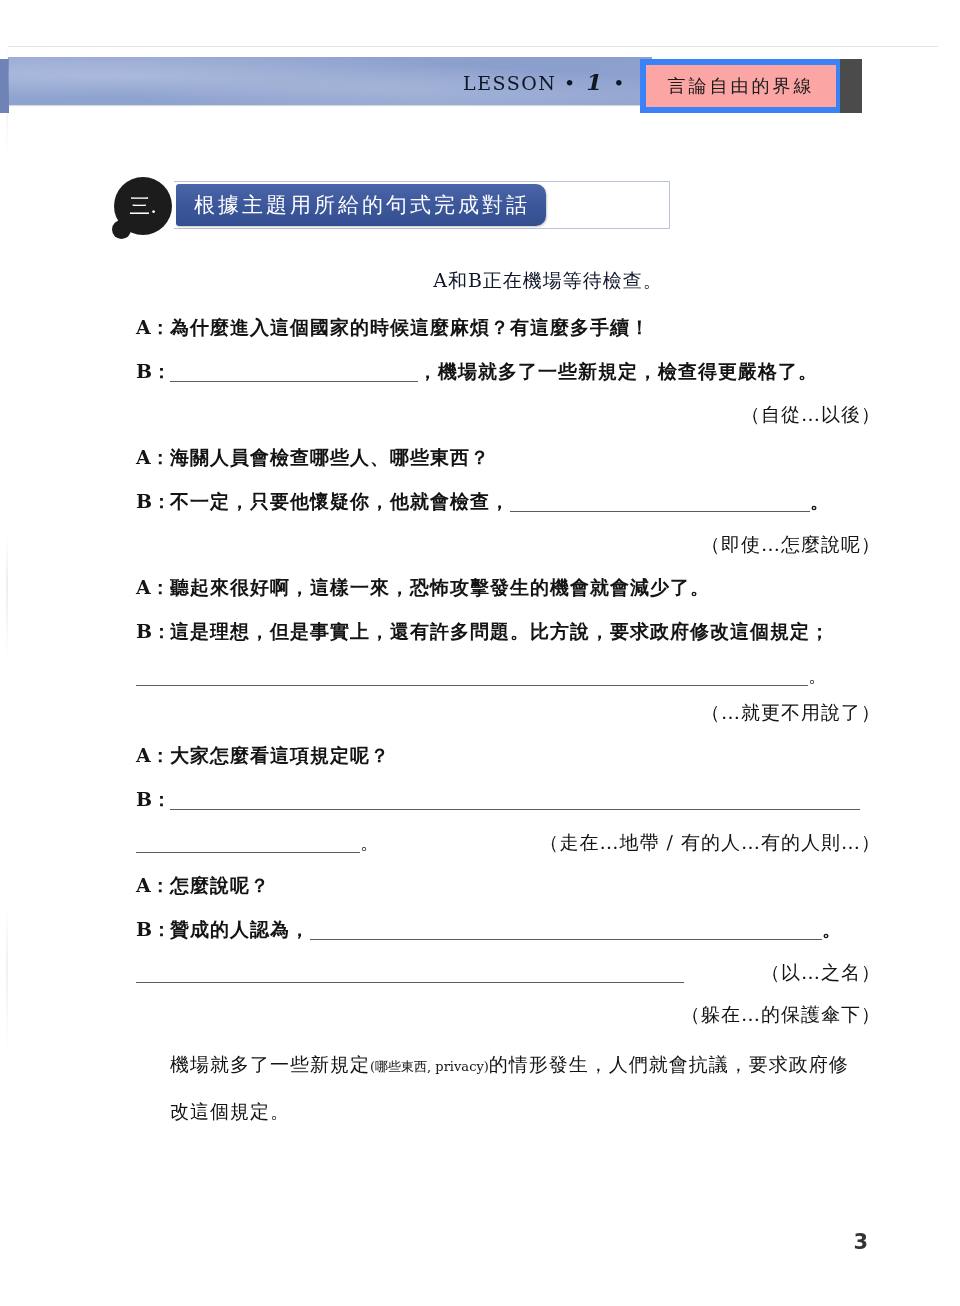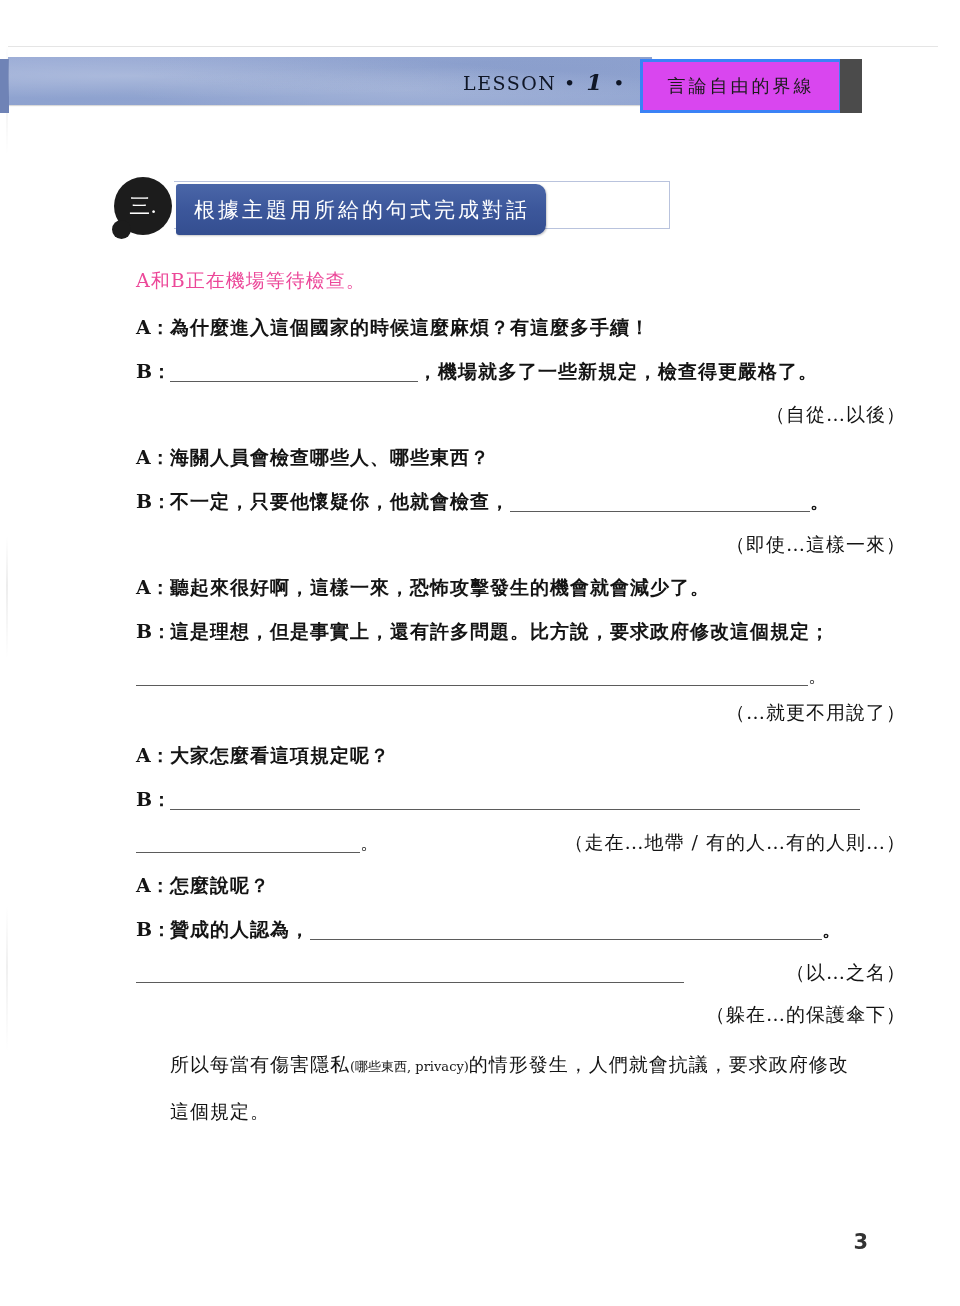--- a/index.html
+++ b/index.html
@@ -86,22 +86,22 @@
   .lesson-label .lesson-num {
     font-style: italic;
     font-weight: bold;
     font-size: 23px;
     padding: 0 2px;
   }
   .header-title-box {
     position: absolute;
     left: 640px; top: 2px;
     width: 202px; height: 54px;
-    background: #d946ef;
-    border: 3px solid #3b82f6;
+    background: #fca5a5;
+    border: 6px solid #3b82f6;
     box-sizing: border-box;
     display: flex;
     align-items: center;
     justify-content: center;
   }
   .header-title-text {
     font-family: "DejaVu Serif", "Liberation Serif", serif;
     font-size: 18px;
     letter-spacing: 3px;
     color: #1a1a1a;
@@ -141,21 +141,21 @@
   .section-marker-dot {
     position: absolute;
     left: -2px; top: 36px;
     width: 19px; height: 19px;
     border-radius: 50%;
     background: #1c1c1c;
   }
   .section-title-bar {
     position: absolute;
     left: 62px; top: 0;
-    height: 51px;
+    height: 42px;
     padding: 0 16px 0 18px;
     background: linear-gradient(180deg, #4a66a8 0%, #3c579b 50%, #344e90 100%);
     border-radius: 3px 10px 10px 3px;
     display: flex;
     align-items: center;
     box-shadow: 1px 1px 2px rgba(0,0,0,0.22);
   }
   .section-title-text {
     color: #ffffff;
     font-size: 21px;
@@ -177,22 +177,23 @@
   .dialogue {
     position: absolute;
     left: 0; top: 268px;
     width: 960px;
   }
   .scenario-line {
     margin: 0 0 14px 0;
     padding-left: 136px;
     font-size: 19px;
     letter-spacing: 1px;
-    color: #ec4899;
-    font-family: "DejaVu Serif", "Liberation Serif", serif;
+    color: #0f172a;
+    font-family: "DejaVu Serif", "Liberation Serif", serif;
+    text-align: center;
   }
   .turn {
     display: flex;
     align-items: baseline;
     padding-left: 136px;
     padding-right: 94px;
     margin-bottom: 6px;
     min-height: 34px;
   }
   .speaker {
@@ -223,21 +224,21 @@
   .blank-row {
     padding-left: 136px;
     padding-right: 94px;
     min-height: 34px;
     line-height: 38px;
     font-size: 19px;
   }
   .blank-row .blank { vertical-align: -4px; }
   .hint-row {
     padding-left: 136px;
-    padding-right: 54px;
+    padding-right: 79px;
     text-align: right;
     font-size: 19px;
     letter-spacing: 1px;
     color: #141414;
     margin-bottom: 6px;
     line-height: 36px;
   }
   .hint-row.with-blank {
     display: flex;
     align-items: baseline;
@@ -322,21 +323,21 @@
 
   <div class="turn">
     <span class="speaker"><span>A</span><span>：</span></span>
     <span class="turn-content">海關人員會檢查哪些人、哪些東西？</span>
   </div>
 
   <div class="turn">
     <span class="speaker"><span>B</span><span>：</span></span>
     <span class="turn-content"><span class="seg-text">不一定，只要他懷疑你，他就會檢查，</span><span class="blank" style="width:300px"></span><span class="period">。</span></span>
   </div>
-  <div class="hint-row">（即使…這樣一來）</div>
+  <div class="hint-row">（即使…怎麼說呢）</div>
 
   <div class="turn">
     <span class="speaker"><span>A</span><span>：</span></span>
     <span class="turn-content">聽起來很好啊，這樣一來，恐怖攻擊發生的機會就會減少了。</span>
   </div>
 
   <div class="turn">
     <span class="speaker"><span>B</span><span>：</span></span>
     <span class="turn-content">這是理想，但是事實上，還有許多問題。比方說，要求政府修改這個規定；</span>
   </div>
@@ -368,17 +369,17 @@
     <span class="speaker"><span>B</span><span>：</span></span>
     <span class="turn-content"><span class="seg-text">贊成的人認為，</span><span class="blank" style="width:512px"></span><span class="period">。</span></span>
   </div>
   <div class="hint-row with-blank">
     <span><span class="blank" style="width:548px"></span></span>
     <span class="hint-text">（以…之名）</span>
   </div>
 
   <div class="hint-row">（躲在…的保護傘下）</div>
 
-  <p class="closing-paragraph"><span>所以每當有傷害隱私</span><span class="gloss">(哪些東西, privacy)</span><span>的情形發生，人們就會抗議，要求政府修改這個規定。</span></p>
+  <p class="closing-paragraph"><span>機場就多了一些新規定</span><span class="gloss">(哪些東西, privacy)</span><span>的情形發生，人們就會抗議，要求政府修改這個規定。</span></p>
 
 </div>
 
 <div class="folio">3</div>
 
 </body></html>

